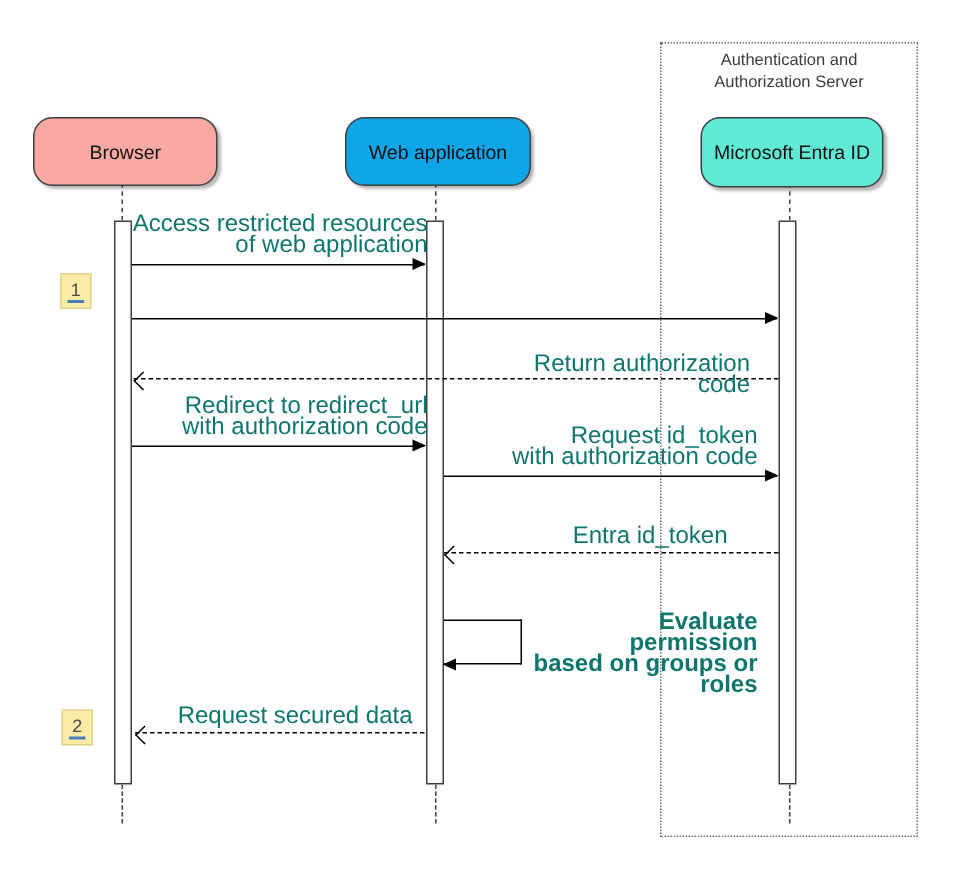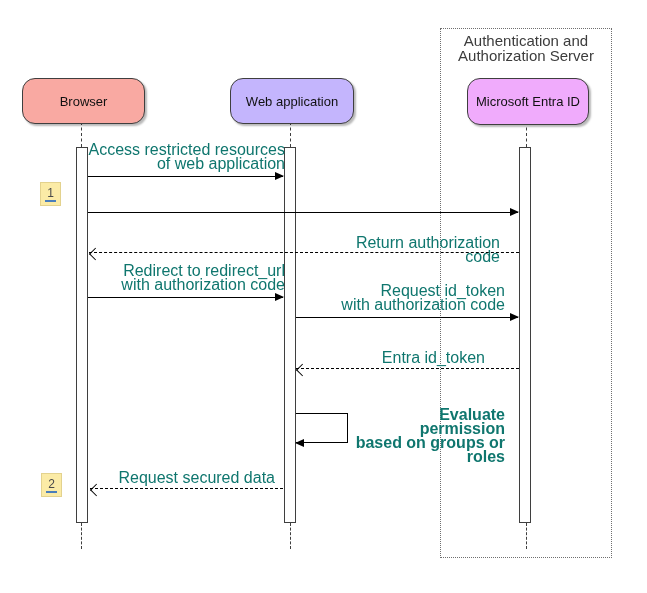--- a/index.html
+++ b/index.html
@@ -16,21 +16,21 @@
     box-shadow:2px 2px 2px rgba(0,0,0,0.28);
     z-index:4;text-align:center;
   }
   
   .group{
     position:absolute;left:440px;top:28px;width:172px;height:530px;
     border:1px dotted #6f6f6f;z-index:1;background:#fff;box-sizing:border-box;
   }
   .group-label{
     position:absolute;left:440px;top:33px;width:172px;text-align:center;
-    font-size:15px;line-height:15px;color:#3c3c3c;white-space:pre-line;z-index:2;
+    font-size:11px;line-height:15px;color:#3c3c3c;white-space:pre-line;z-index:2;
   }
   
   .stub{position:absolute;width:0;border-left:1px dashed #3f3f3f;z-index:2;}
   .stub.top{top:122px;height:25px;}
   .stub.bottom{top:523px;height:26px;}
   .bar{
     position:absolute;top:147px;height:376px;width:12px;background:#fff;
     border:1px solid #3f3f3f;box-sizing:border-box;z-index:3;
   }
   
@@ -71,22 +71,22 @@
 </head>
 <body>
 
 <div class="canvas">
 
   <div class="group"></div>
   <div class="group-label">Authentication and
 Authorization Server</div>
 
   <div class="actor" style="left: 22px; background: rgb(249, 169, 162);">Browser</div>
-  <div class="actor" style="left: 230px; width: 122px; background: #c4b5fd;">Web application</div>
-  <div class="actor" style="left: 467px; width: 120px; height: 45px; background: #f0abfc;">Microsoft Entra ID</div>
+  <div class="actor" style="left: 230px; width: 122px; background: #0ea5e9;">Web application</div>
+  <div class="actor" style="left: 467px; width: 120px; height: 45px; background: #5eead4;">Microsoft Entra ID</div>
 
   <div class="stub top" style="left:81px;"></div>
   <div class="stub top" style="left:290px;"></div>
   <div class="stub top" style="left:526px;"></div>
   <div class="stub bottom" style="left:81px;"></div>
   <div class="stub bottom" style="left:290px;"></div>
   <div class="stub bottom" style="left:526px;"></div>
 
   <div class="bar" style="left:76px;"></div>
   <div class="bar" style="left:284px;"></div>

